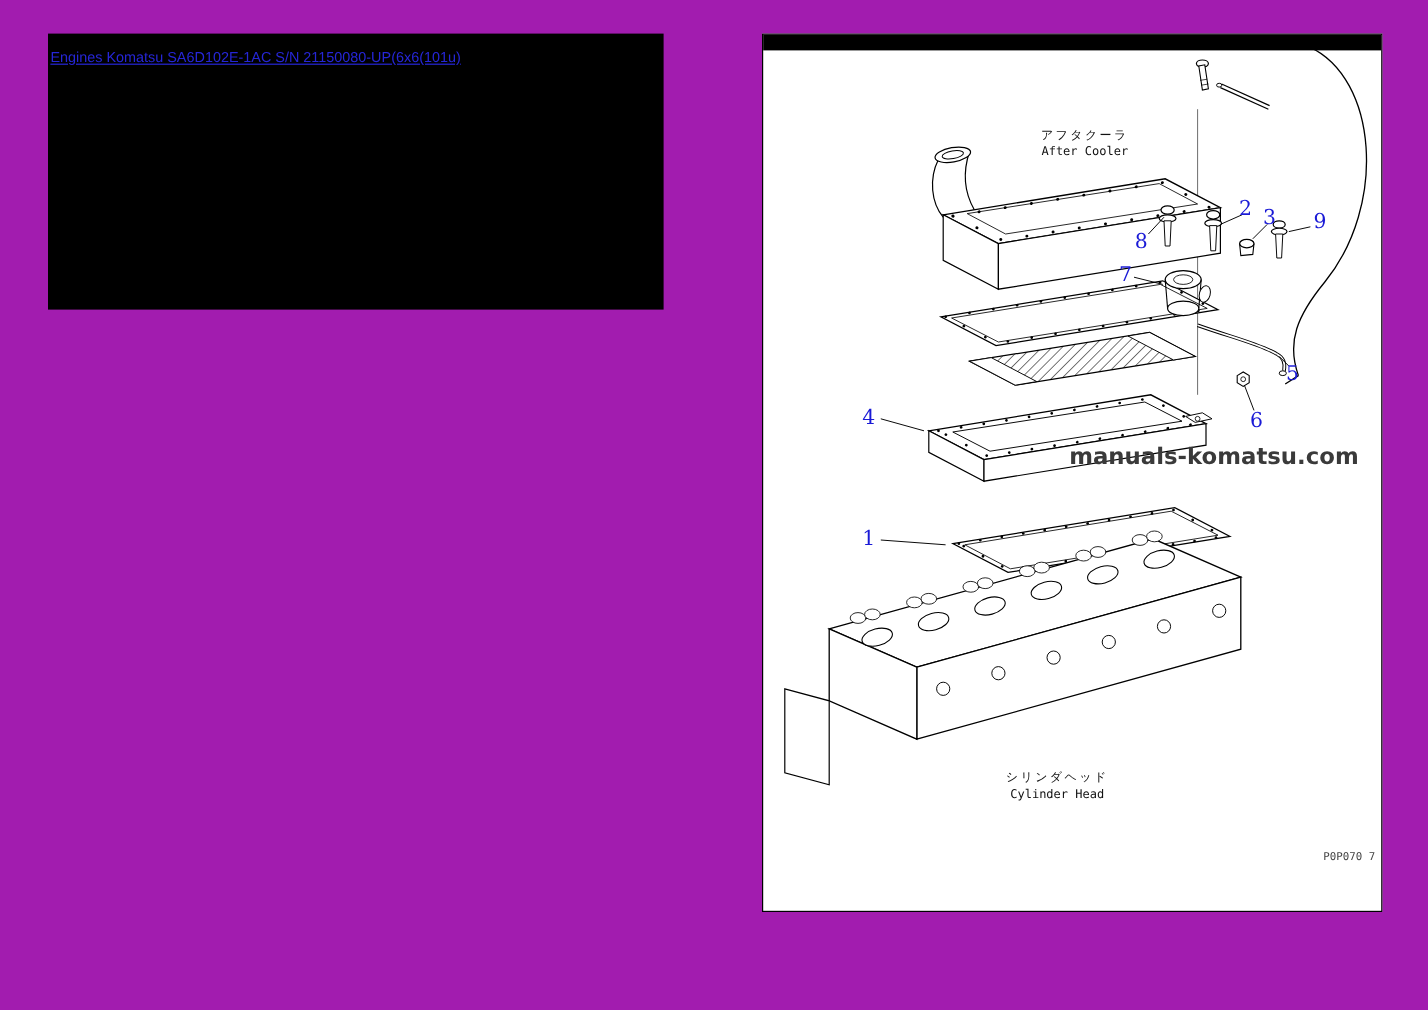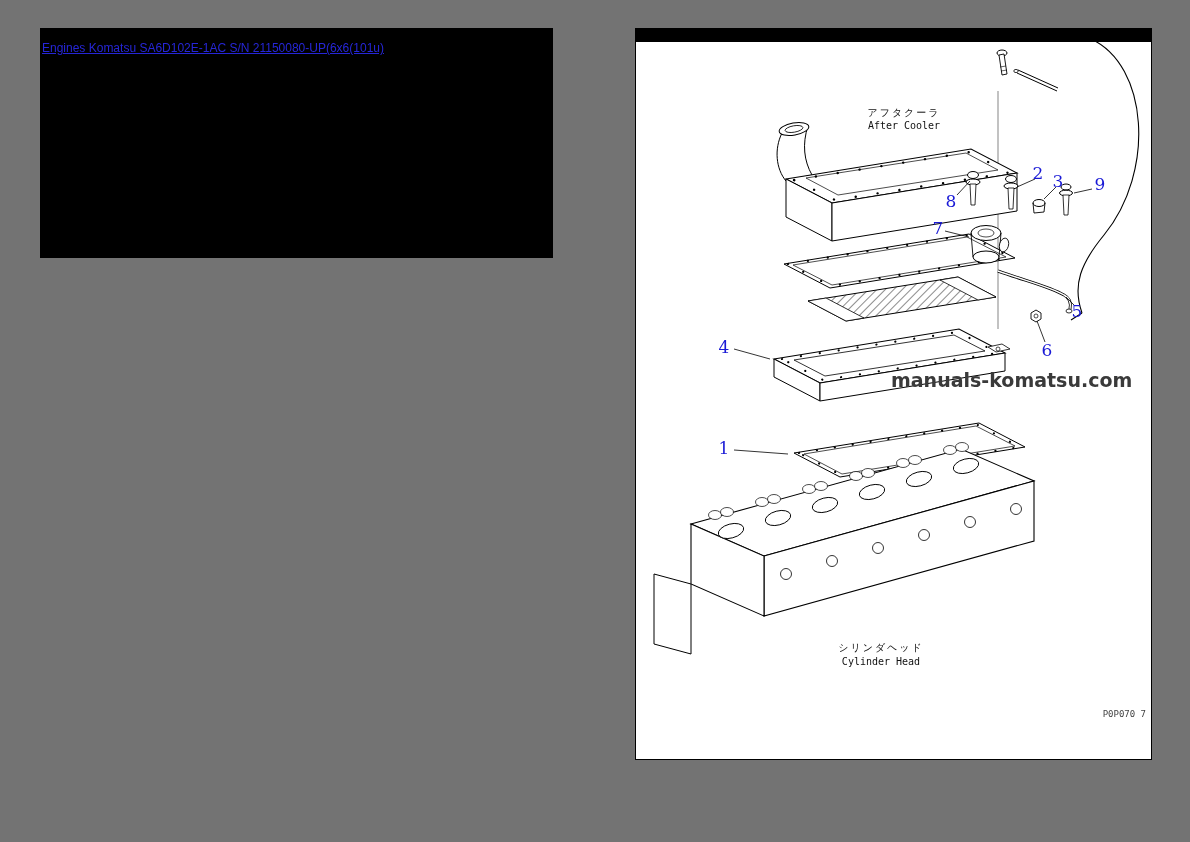--- a/index.html
+++ b/index.html
@@ -1,16 +1,16 @@
 <!DOCTYPE html>
 <html><head>
 <meta charset="utf-8">
 <style>
   html,body{margin:0;padding:0;background:#fff;}
-  .viewport{position:relative;width:1190px;height:842px;background:#737373;overflow:hidden;
+  .viewport{position:relative;width:1190px;height:842px;background:#a21caf;overflow:hidden;
             font-family:"Liberation Sans",sans-serif;}
   .header-block{position:absolute;left:40px;top:28px;width:513px;height:230px;background:#000;}
   .title-link{position:absolute;left:2px;top:13px;font-size:12px;color:#2626d8;
               text-decoration:underline;white-space:nowrap;font-family:"Liberation Sans",sans-serif;}
   .diagram-panel{position:absolute;left:635px;top:28px;width:517px;height:732px;
                  border:1px solid #000;box-sizing:border-box;background:#fff;}
   .panel-top-bar{position:absolute;left:0;top:0;width:100%;height:13px;background:#000;}
   .diagram-svg{position:absolute;left:0;top:0;}
   .callout{font-family:"DejaVu Serif",serif;font-size:17px;fill:#1a1ad6;}
   .mono-label{font-family:"DejaVu Sans Mono",monospace;font-size:10px;fill:#111;}

